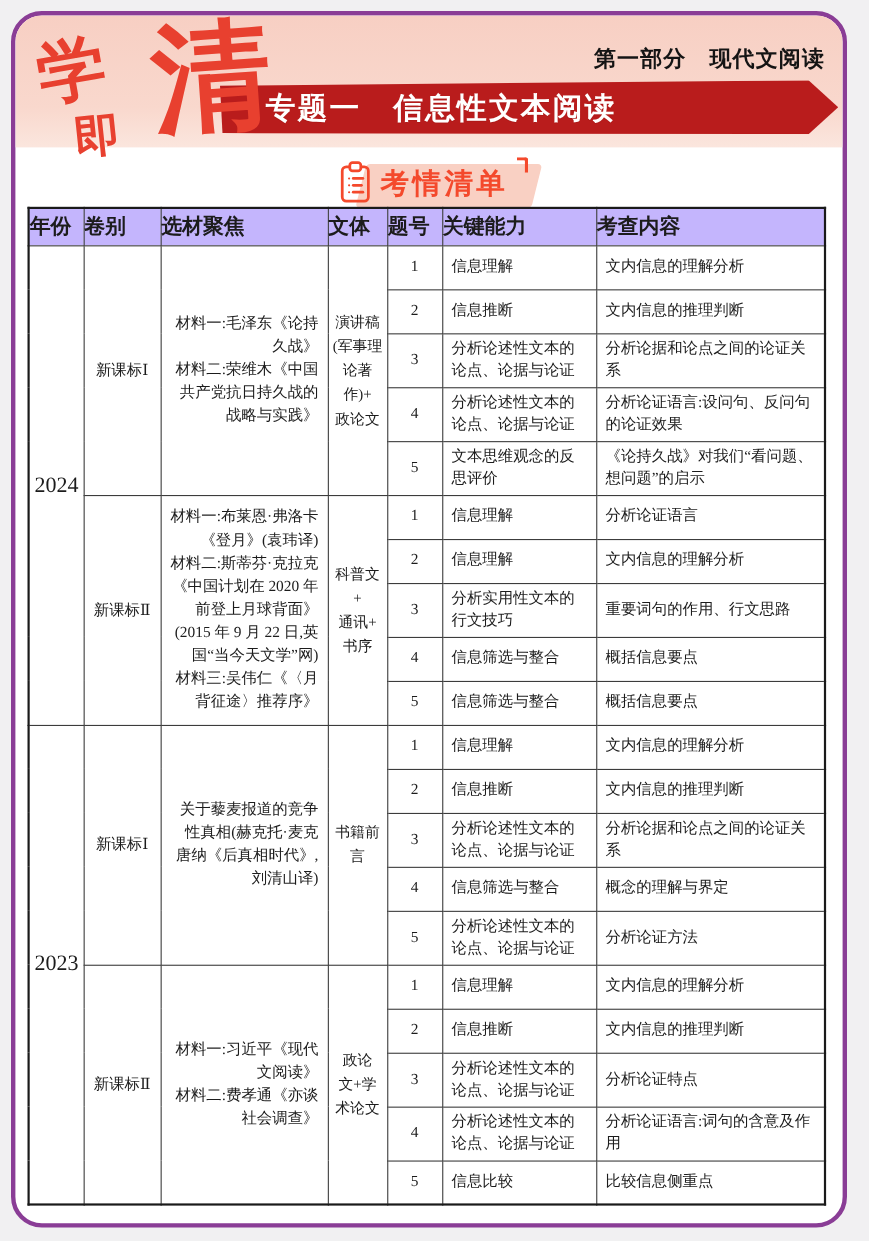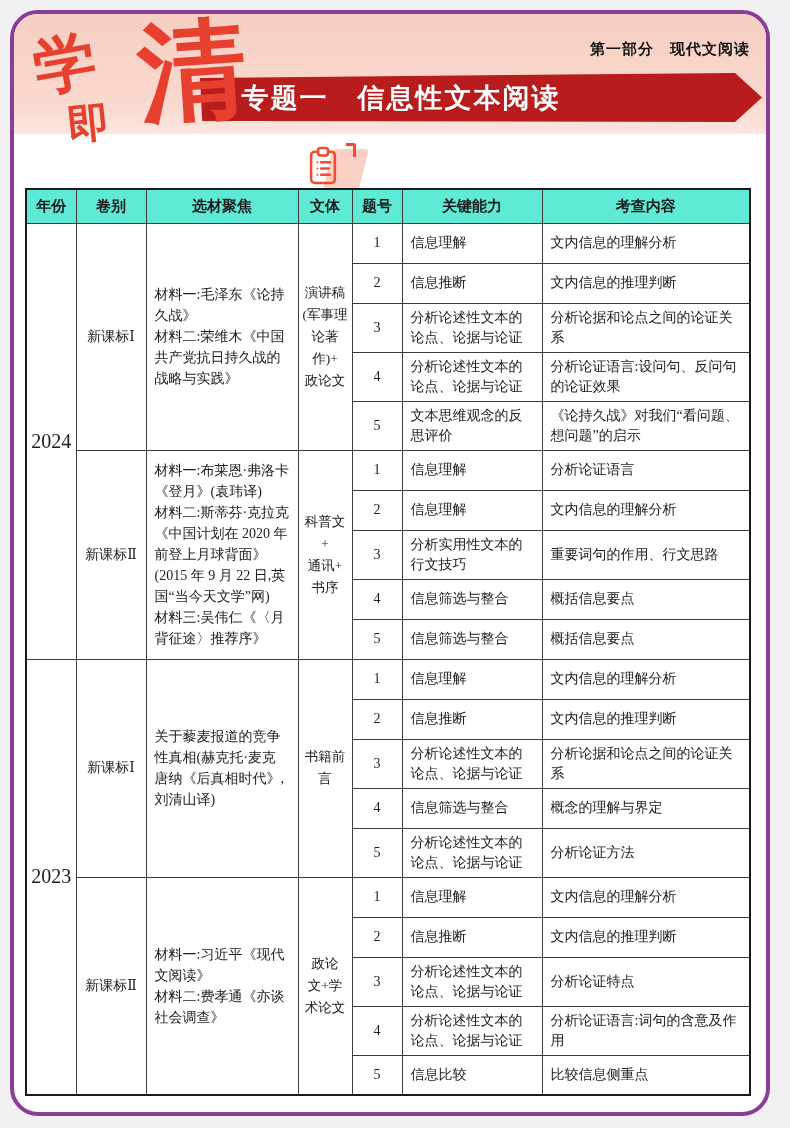--- a/index.html
+++ b/index.html
@@ -12,21 +12,21 @@
   }
   .page-inner { position:absolute; inset:0; }
 
   .hero {
     position:absolute; left:0; top:0; right:0; height:120px;
     background:linear-gradient(180deg,#f7cfc3 0%,#f9d8cd 70%,#fbe6de 100%);
   }
 
   .part-label {
     position:absolute; top:26px; right:16px;
-    font-size:15px; font-weight:bold; color:#141414; letter-spacing:1px;
+    font-size:20px; font-weight:bold; color:#141414; letter-spacing:1px;
   }
 
   .topic-banner {
     position:absolute; left:186px; top:59px; width:562px; height:49px;
     background:#b91c1c;
     clip-path:polygon(0% 10%, 95.2% 0%, 100% 50%, 95.2% 100%, 0.4% 98%);
     display:flex; align-items:center; justify-content:center; padding-right:160px;
   }
   .topic-banner .banner-title {
     color:#fff; font-size:27px; font-weight:bold; letter-spacing:2px;
@@ -58,25 +58,25 @@
 
   table.exam-table {
     position:absolute; left:11px; top:174px; width:724px;
     border-collapse:collapse; table-layout:fixed;
     font-family:"Liberation Serif","DejaVu Serif",serif; font-size:14px; color:#1c1c1c;
     border:2px solid #1a1a1a;
   }
   .exam-table th, .exam-table td { border:1px solid #3c3c3c; vertical-align:middle; }
   .exam-table thead th {
     font-family:"Liberation Sans","DejaVu Sans",sans-serif;
-    font-size:15px; font-weight:bold; text-align:center; height:34px; background:#5eead4;
+    font-size:19px; font-weight:bold; text-align:left; height:34px; background:#c4b5fd;
   }
   .exam-table tbody tr { height:40px; }
   .c-year, .c-paper, .c-no, .c-genre { text-align:center; }
-  .c-material { text-align:left; padding:4px 8px; line-height:21px; white-space:pre-line; }
+  .c-material { text-align:right; padding:4px 8px; line-height:21px; white-space:pre-line; }
   .c-genre    { padding:4px 3px;  line-height:22px; font-size:13.5px; white-space:pre-line;margin-left:35px; }
   .c-ability, .c-content { text-align:left; padding:4px 8px; line-height:20px; }
   .c-year { font-size:20px; }
 </style>
 </head>
 <body>
 
 <div class="stage">
   <div class="page-card">
     <div class="page-inner">
@@ -100,20 +100,21 @@
         <svg class="clipboard-icon" width="30" height="40" viewBox="0 0 24 32" fill="none" stroke="#f4492c" stroke-width="2" stroke-linecap="round">
           <rect x="2.5" y="4.5" width="19" height="25" rx="3"></rect>
           <rect x="8" y="1.5" width="8" height="6" rx="2" fill="#fff"></rect>
           <circle cx="7.5" cy="13" r="0.8" fill="#f4492c" stroke="none"></circle>
           <line x1="10.5" y1="13" x2="17.5" y2="13"></line>
           <circle cx="7.5" cy="18" r="0.8" fill="#f4492c" stroke="none"></circle>
           <line x1="10.5" y1="18" x2="16.5" y2="18"></line>
           <circle cx="7.5" cy="23" r="0.8" fill="#f4492c" stroke="none"></circle>
           <line x1="10.5" y1="23" x2="17.5" y2="23"></line>
         </svg>
+        <span class="badge-label">考情清单</span>
         <span class="corner-mark"></span>
       </div>
 
       <table class="exam-table">
         <colgroup>
           <col style="width:50px">
             <col style="width:70px">
             <col style="width:152px">
           <col style="width:54px">
             <col style="width:50px">

